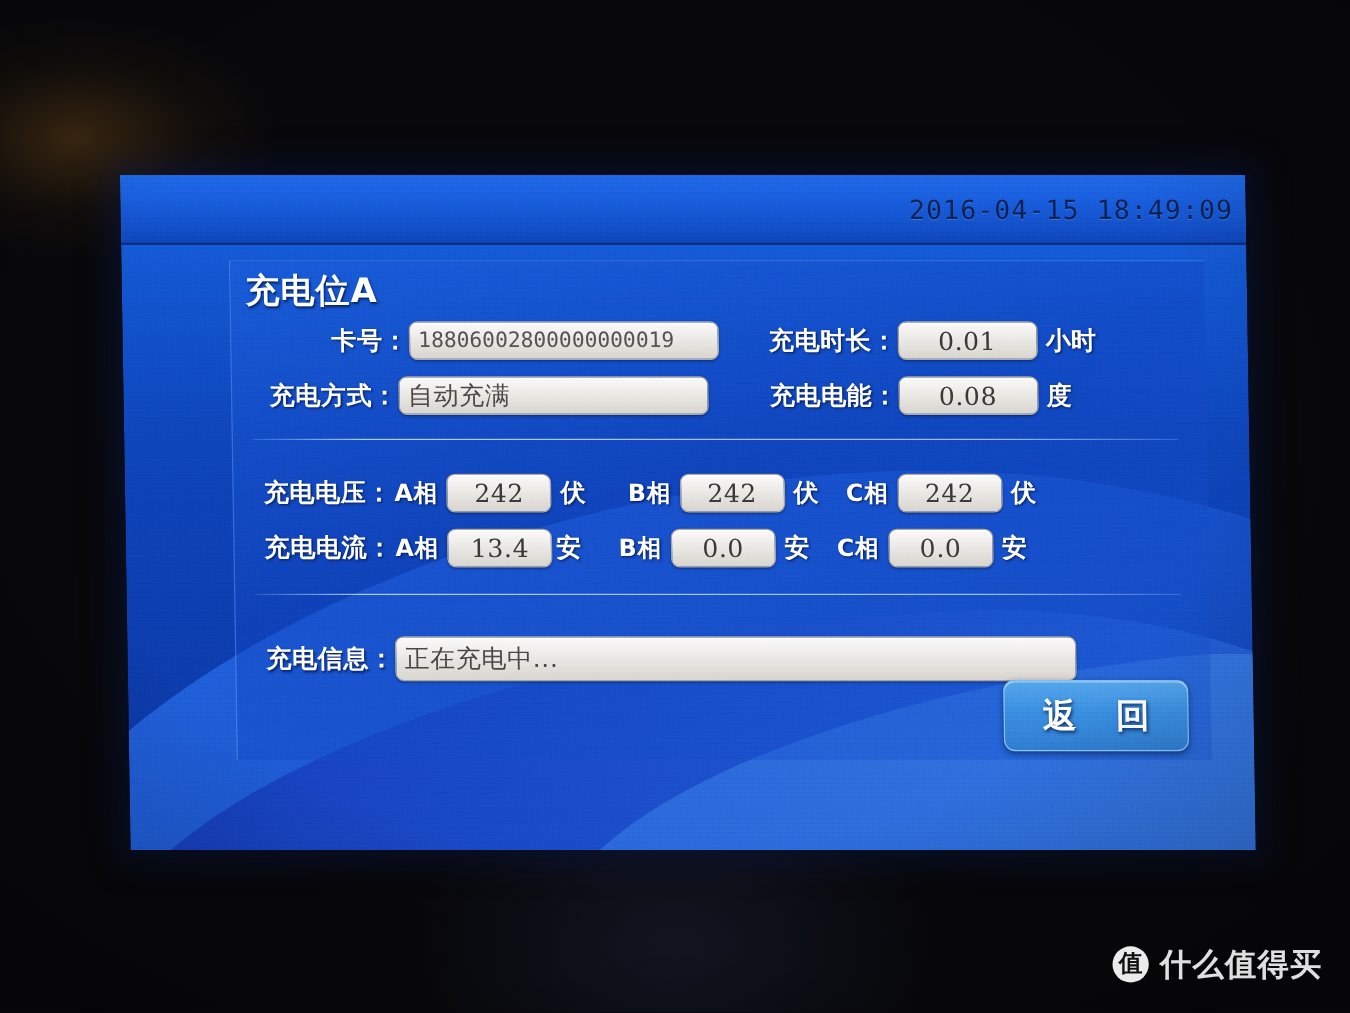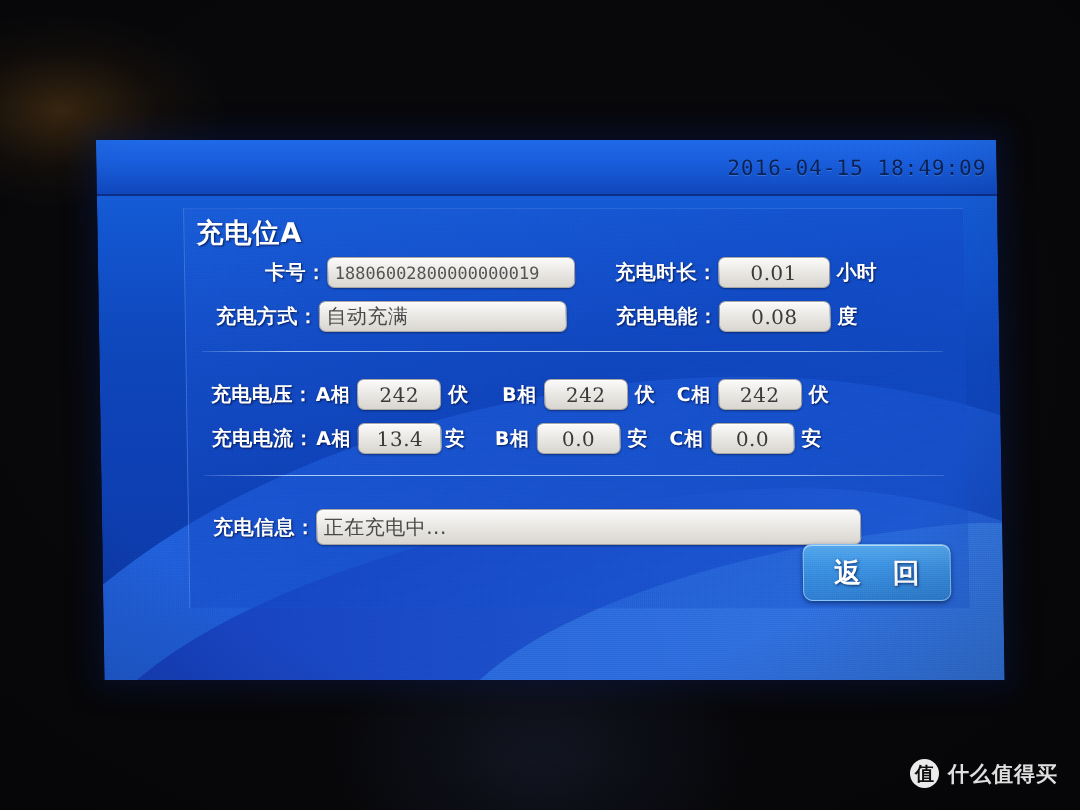--- a/index.html
+++ b/index.html
@@ -183,21 +183,21 @@
     display:flex; align-items:center; gap:9px;
     opacity:0.92;
   }
   #wm-logo {
     width:29px; height:29px; border-radius:50%;
     background:#ffffff; color:#111;
     display:flex; align-items:center; justify-content:center;
     font-size:19px; font-weight:bold; line-height:1;
   }
   #wm-text {
-    color:#f2f2f2; font-size:21px; font-weight:bold; letter-spacing:1px;
+    color:#f2f2f2; font-size:25px; font-weight:bold; letter-spacing:1px;
   }
 </style>
 </head>
 <body>
 
 <div id="photo">
 
   <div id="glow"></div>
 
   <div id="screen-wrap">

